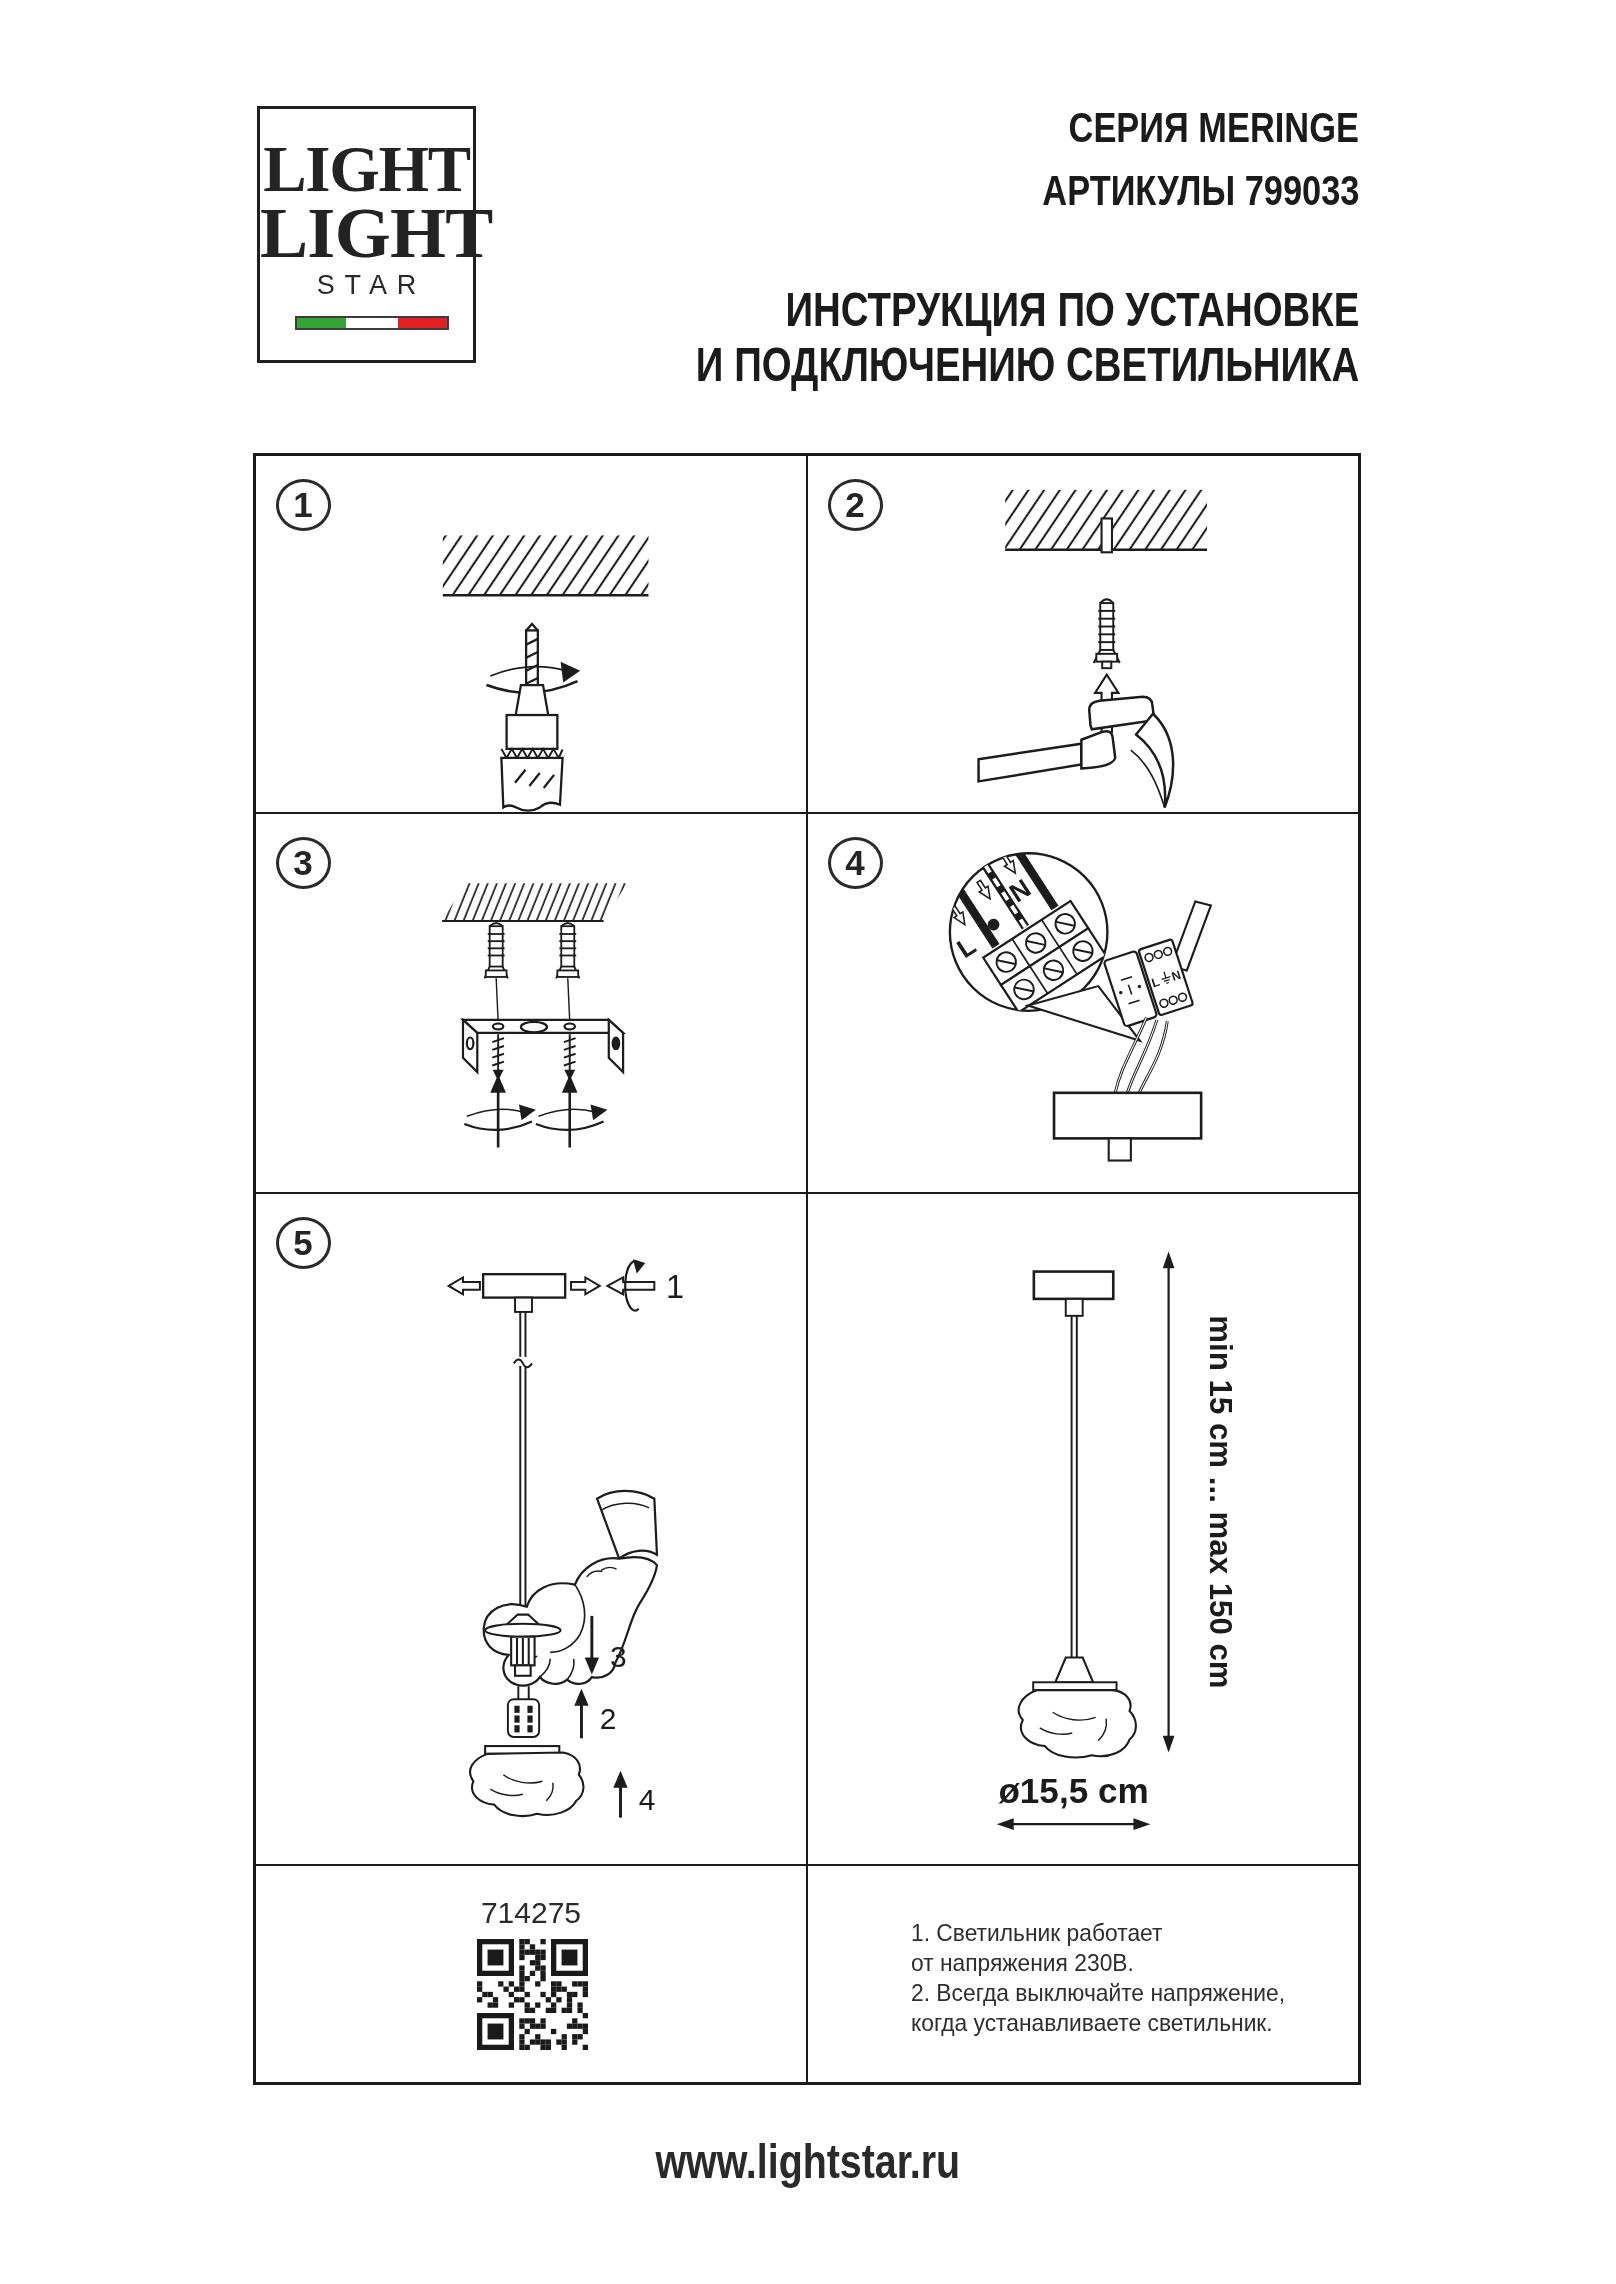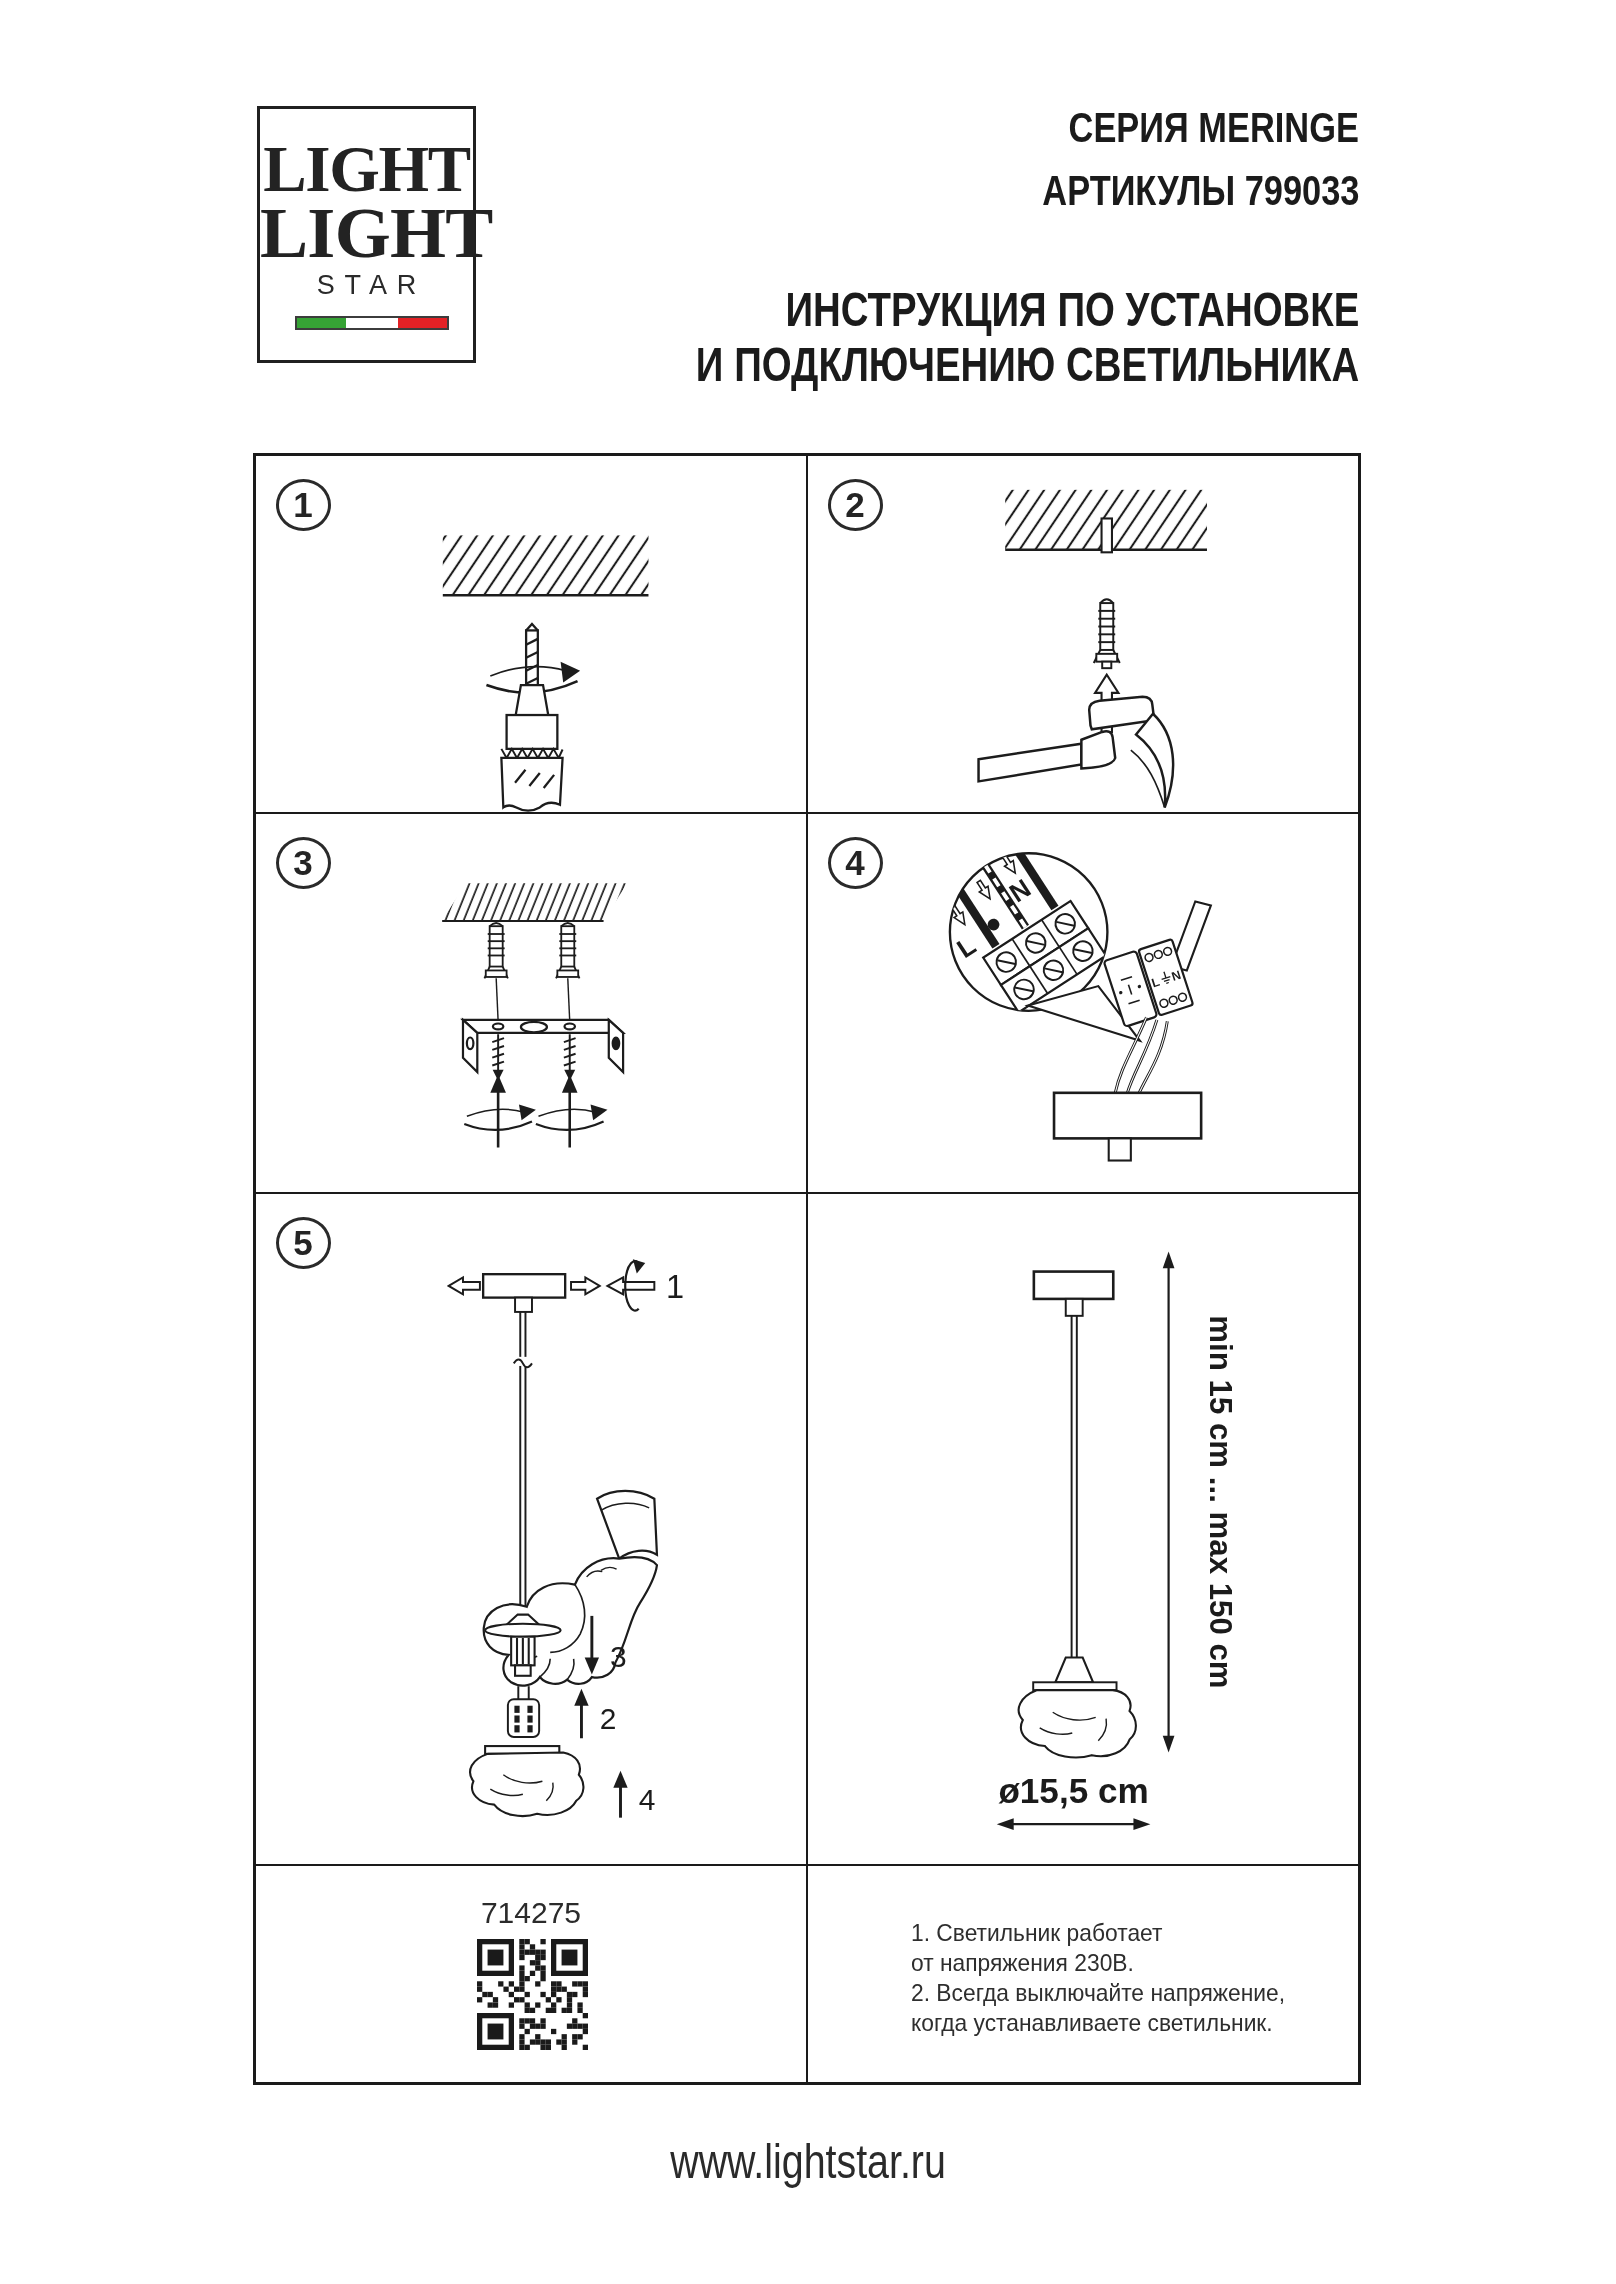--- a/index.html
+++ b/index.html
@@ -45,21 +45,21 @@
   svg text{font-family:"Liberation Sans",sans-serif;fill:#1b1b1b;}
 
   
   .article-label{position:absolute;top:30px;left:0;width:100%;text-align:center;
                  font-size:30px;color:#2b2b2b;}
   .qr-wrap{position:absolute;left:221px;top:73px;width:111px;height:111px;}
   .notes{position:absolute;left:103px;top:52px;font-size:24px;line-height:30px;color:#2e2e2e;}
   .notes div{white-space:nowrap;}
 
   .footer{position:absolute;top:2134px;left:0;width:100%;text-align:center;
-          font-size:48px;font-weight:normal;color:#2a2a2a;}
+          font-size:48px;font-weight:bold;color:#2a2a2a;}
 </style>
 </head>
 <body>
 
 <div class="page">
 
   <div class="logo-box">
     <div class="logo-light">LIGHT</div>
     <div class="logo-star">LIGHT</div>
     <div class="logo-group">STAR</div>

